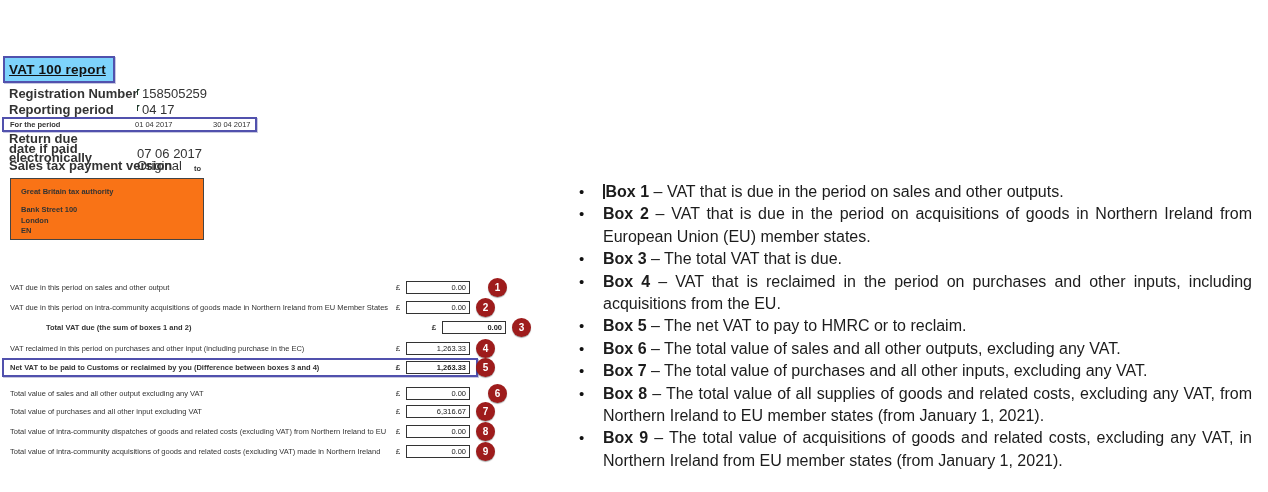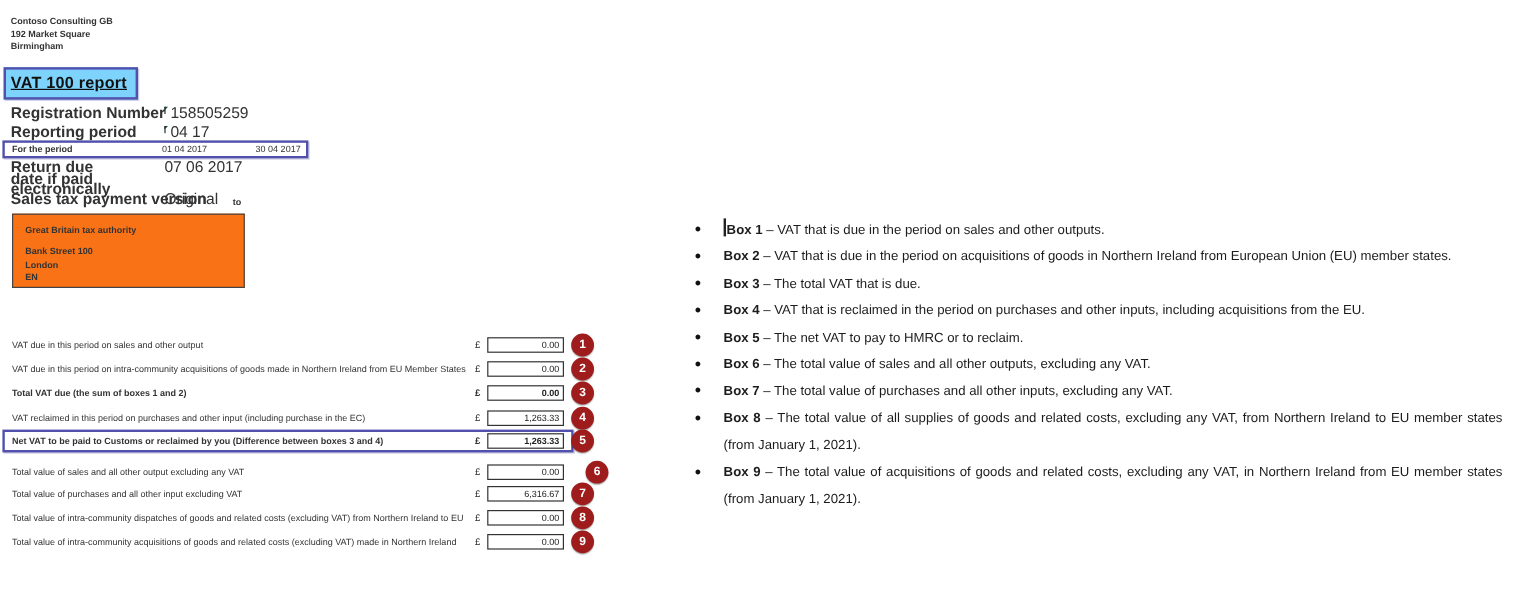--- a/index.html
+++ b/index.html
@@ -50,40 +50,35 @@
     font-size:7.5px; color:#222; }
   .vrow.bold .vlabel, .vrow.bold .vpound, .vrow.bold .vfield { font-weight:bold; }
   .badge { flex:0 0 19px; height:19px; margin-left:-2px; border-radius:50%;
     background:#9e1c1c; color:#fff; font-size:10px; font-weight:bold;
     display:flex; align-items:center; justify-content:center; z-index:2;
     box-shadow:0 1px 1px rgba(0,0,0,0.35); }
 
   
   .legend { position:absolute; left:570px; top:181px; width:682px; color:#1c1c1c; }
   .legend ul { list-style:none; }
-  .legend li { position:relative; padding-left:33px; font-size:11px; line-height:22.4px;
+  .legend li { position:relative; padding-left:33px; font-size:16px; line-height:22.4px;
     text-align:justify; }
   .legend li::before { content:"\2022"; position:absolute; left:9px; top:0;
     font-size:15px; color:#111; }
   .legend b { font-weight:bold; }
   .caret { display:inline-block; width:1.5px; height:15px; background:#222;
     vertical-align:-2px; margin-right:1px; }
 </style>
 </head>
 <body>
 
 <div class="page">
 
   <div class="doc">
 
-    <div class="company">
-      <div>Contoso Consulting GB</div>
-      <div>192 Market Square</div>
-      <div>Birmingham</div>
-    </div>
 
     <div class="title-box">
       <span class="t">VAT 100 report</span>
     </div>
 
     <div class="frow" style="left:9px; top:89px;">
       <span class="lbl">Registration Number</span>
     </div>
     <div class="frow" style="left:137px; top:89px;">
       <span class="marker-icon"></span><span class="val">158505259</span>
@@ -99,57 +94,57 @@
     <div class="period-bar">
       <span style="left:6px; font-weight:bold;">For the period</span>
       <span style="left:131px;">01 04 2017</span>
       <span style="left:190px; font-weight:bold;margin-top:44px;">to</span>
       <span style="left:209px;">30 04 2017</span>
     </div>
 
     <div class="frow" style="left:9px; top:134px; width:92px; white-space:normal; line-height:9.5px;">
       <span class="lbl">Return due date if paid electronically</span>
     </div>
-    <div class="frow" style="left:137px; top:134px;">
+    <div class="frow" style="left:137px; top:149px;">
       <span class="val">07 06 2017</span>
     </div>
 
     <div class="frow" style="left:9px; top:161px;">
       <span class="lbl">Sales tax payment version</span>
     </div>
     <div class="frow" style="left:137px; top:161px;">
       <span class="val">Original</span>
     </div>
 
     <div class="authority-box">
       <div class="aname">Great Britain tax authority</div>
       <div class="aline">Bank Street 100</div>
       <div class="aline">London</div>
       <div class="aline">EN</div>
     </div>
 
-    <div class="vrow" style="top:278px;">
+    <div class="vrow" style="top:278px;gap:12px;">
       <div class="inner">
         <span class="vlabel">VAT due in this period on sales and other output</span>
         <span class="vpound">£</span>
         <span class="vfield">0.00</span>
       </div>
       <span class="badge">1</span>
     </div>
 
     <div class="vrow" style="top:298px;">
       <div class="inner">
         <span class="vlabel">VAT due in this period on intra-community acquisitions of goods made in Northern Ireland from EU Member States</span>
         <span class="vpound">£</span>
         <span class="vfield">0.00</span>
       </div>
       <span class="badge">2</span>
     </div>
 
-    <div class="vrow bold" style="top:318px;">
+    <div class="vrow bold" style="top:318px;margin-left:36px;">
       <div class="inner">
         <span class="vlabel">Total VAT due (the sum of boxes 1 and 2)</span>
         <span class="vpound">£</span>
         <span class="vfield">0.00</span>
       </div>
       <span class="badge">3</span>
     </div>
 
     <div class="vrow" style="top:339px;">
       <div class="inner">

